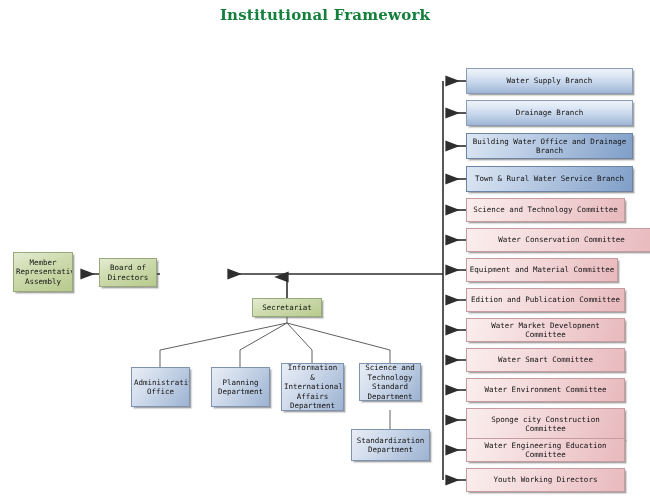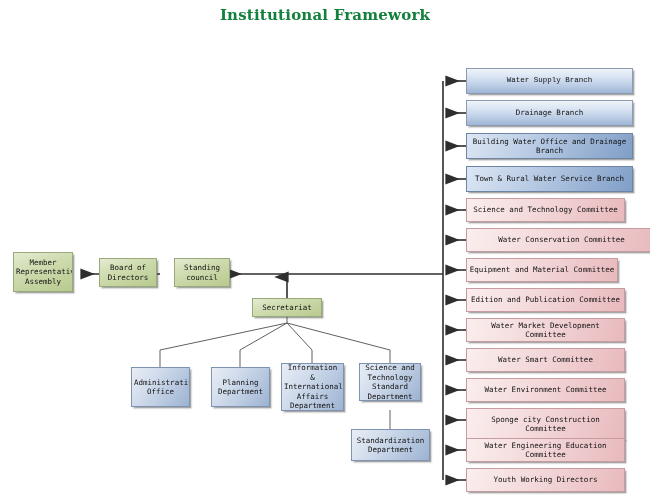--- a/index.html
+++ b/index.html
@@ -131,23 +131,20 @@
   </svg>
 
   <div class="node green" style="left:13px; top:252px; width:60px; height:40px;">
     <span>Member<br>Representative<br>Assembly</span>
   </div>
 
   <div class="node green" style="left:99px; top:258px; width:58px; height:29px;">
     <span>Board of<br>Directors</span>
   </div>
 
-  <div class="node green" style="left:174px; top:258px; width:56px; height:29px;">
-    <span>Standing<br>council</span>
-  </div>
 
   <div class="node green" style="left:252px; top:298px; width:70px; height:19px;">
     <span>Secretariat</span>
   </div>
 
   <div class="node dept" style="left:131px; top:367px; width:59px; height:40px;">
     <span>Administrative<br>Office</span>
   </div>
 
   <div class="node dept" style="left:211px; top:367px; width:59px; height:40px;">
@@ -160,21 +157,21 @@
 
   <div class="node dept" style="left:359px; top:363px; width:62px; height:38px;">
     <span>Science and<br>Technology<br>Standard<br>Department</span>
   </div>
 
   <div class="node dept" style="left:351px; top:429px; width:79px; height:32px;">
     <span>Standardization<br>Department</span>
   </div>
 
   <div id="branch-column">
-      <div class="node blue" style="left: 466px; top: 68px; width: 167px; height: 26px; font-family: Liberation Mono, monospace;">
+      <div class="node blue" style="left: 466px; top: 68px; width: 167px; height: 26px;">
         <span>Water Supply Branch</span>
       </div>
       <div class="node blue" style="left: 466px; top: 100px; width: 167px; height: 26px;">
         <span>Drainage Branch</span>
       </div>
       <div class="node blue-dark" style="left: 466px; top: 133px; width: 167px; height: 26px;">
         <span>Building Water Office and Drainage Branch</span>
       </div>
       <div class="node blue-dark" style="left: 466px; top: 166px; width: 167px; height: 26px;">
         <span>Town &amp; Rural Water Service Branch</span>

